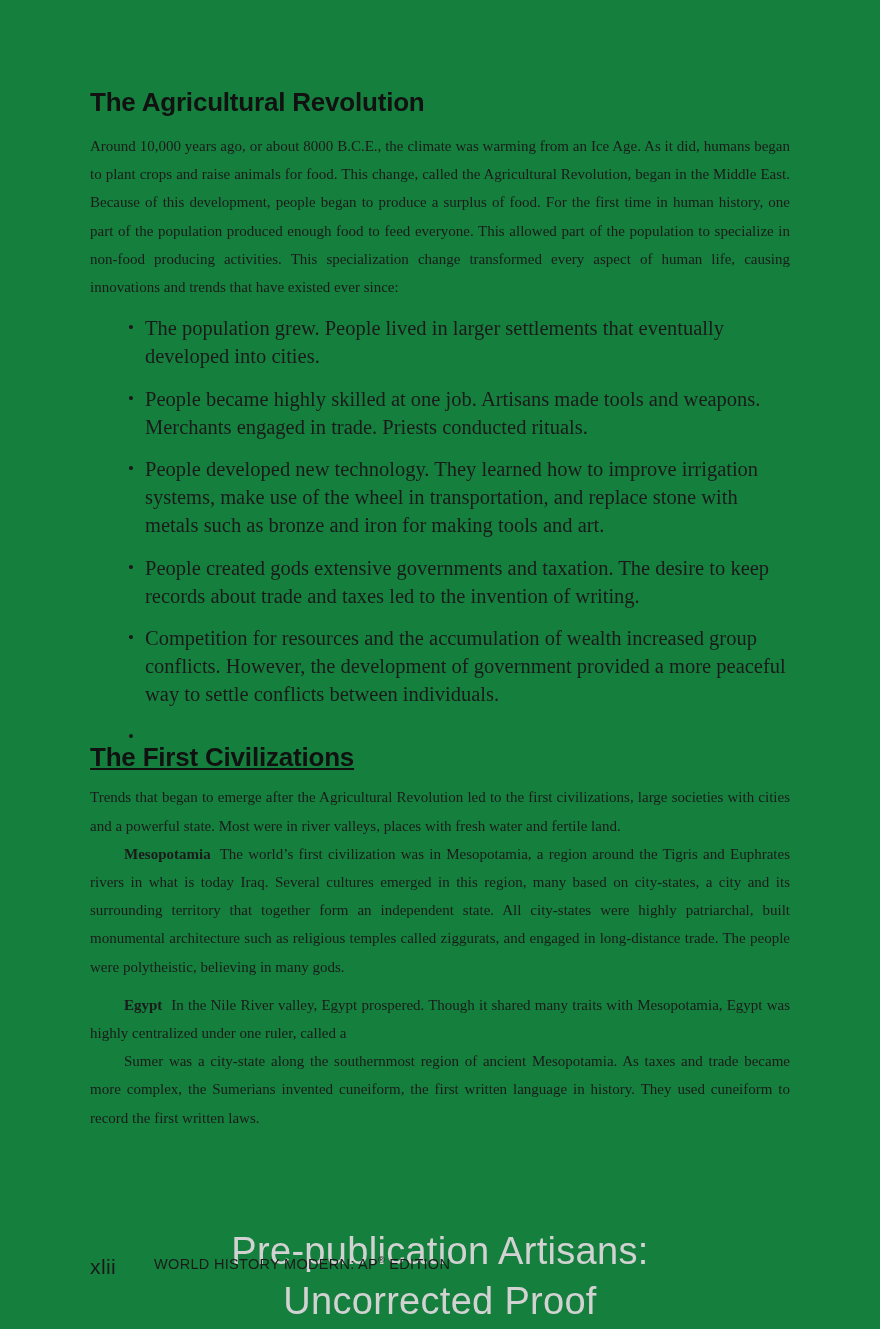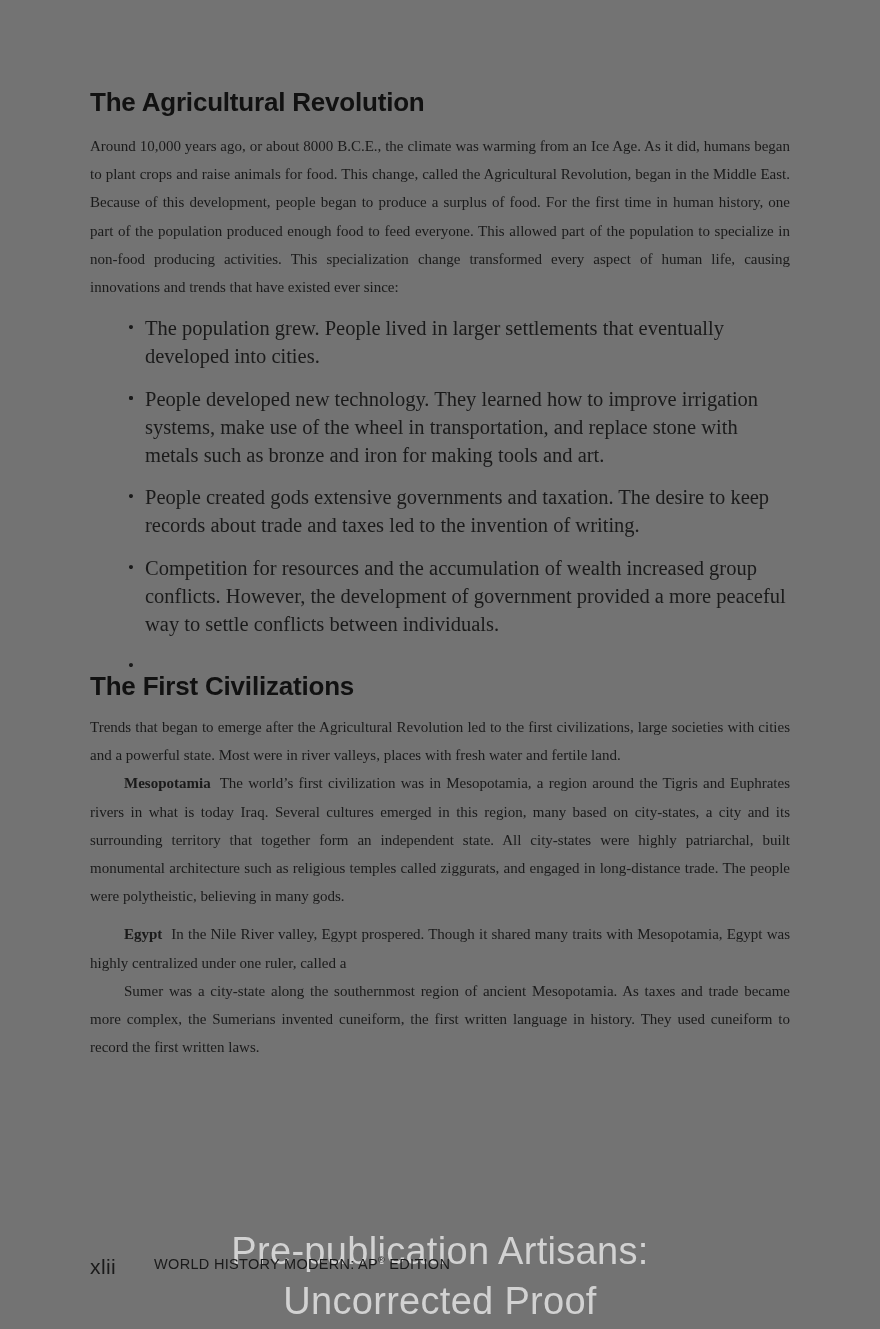--- a/index.html
+++ b/index.html
@@ -5,21 +5,21 @@
 <style>
   html, body {
     margin: 0;
     padding: 0;
     background: #ffffff;
   }
   .page {
     position: relative;
     width: 880px;
     height: 1329px;
-    background: #737373;
+    background: #15803d;
     overflow: hidden;
     font-family: "Liberation Serif", serif;
     color: #1a1a1a;
   }
 
   .content {
     position: absolute;
     left: 90px;
     top: 88px;
     width: 700px;
@@ -30,20 +30,21 @@
     font-weight: bold;
     font-size: 26px;
     line-height: 1.15;
     letter-spacing: -0.2px;
     margin: 0 0 14px 0;
     color: #111111;
   }
   h2.section-heading.second {
     margin-top: 34px;
     margin-bottom: 11px;
+    text-decoration: underline;
   }
 
   p.body-para {
     font-size: 15px;
     line-height: 28.2px;
     text-align: justify;
     text-justify: inter-word;
     margin: 0;
     color: #1a1a1a;
   }
@@ -145,20 +146,21 @@
 
     <p class="body-para">Around 10,000 years ago, or about 8000 B.C.E., the climate was warming from an Ice Age. As it did, humans began to plant crops and raise animals for food. This change, called the Agricultural Revolution, began in the Middle East. Because of this development, people began to produce a surplus of food. For the first time in human history, one part of the population produced enough food to feed everyone. This allowed part of the population to specialize in non-food producing activities. This specialization change transformed every aspect of human life, causing innovations and trends that have existed ever since:</p>
 
     <ul class="bullet-list">
       <li>
         <span class="bullet-mark">•</span>
         <span>The population grew. People lived in larger settlements that eventually developed into cities.</span>
       </li>
       <li>
         <span class="bullet-mark">•</span>
+        <span>People became highly skilled at one job. Artisans made tools and weapons. Merchants engaged in trade. Priests conducted rituals.</span>
       </li>
       <li>
         <span class="bullet-mark">•</span>
         <span>People developed new technology. They learned how to improve irrigation systems, make use of the wheel in transportation, and replace stone with metals such as bronze and iron for making tools and art.</span>
       </li>
       <li>
         <span class="bullet-mark">•</span>
         <span>People created gods extensive governments and taxation. The desire to keep records about trade and taxes led to the invention of writing.</span>
       </li>
       <li>

